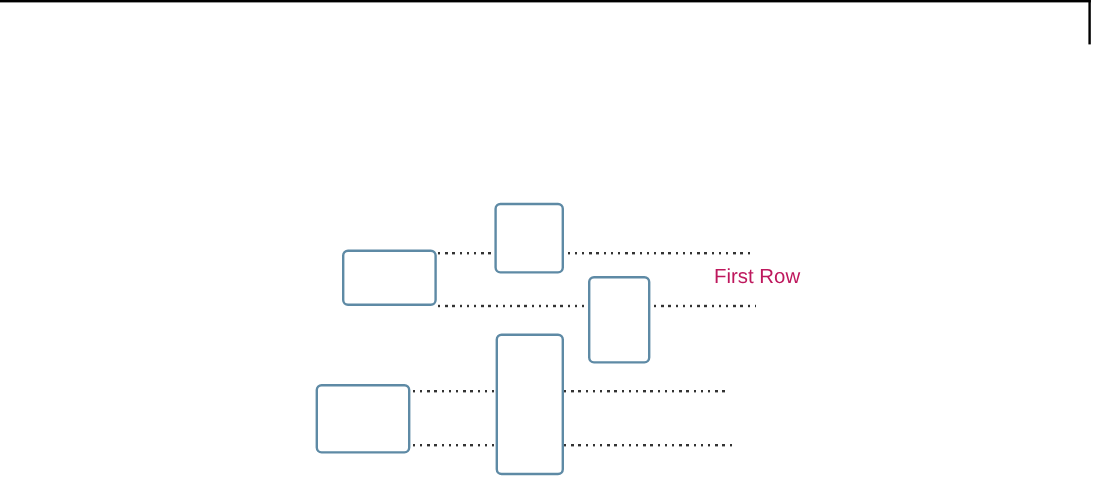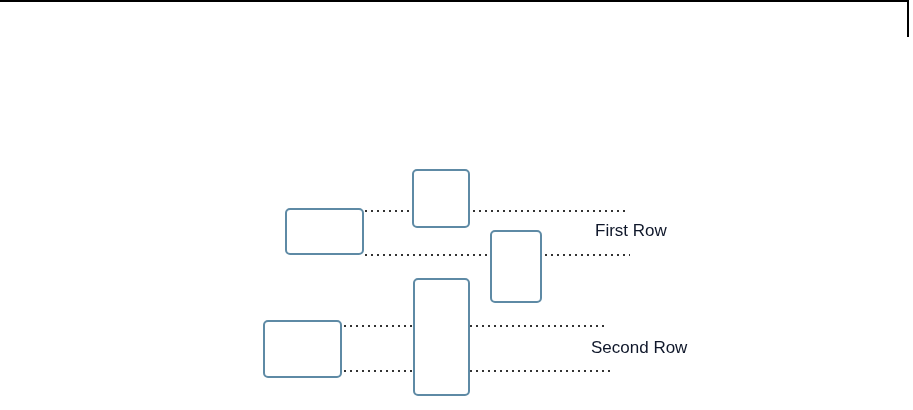--- a/index.html
+++ b/index.html
@@ -56,21 +56,21 @@
   .shape-r2 { left: 412px; top: 169px; width: 58px; height: 59px; }
   .shape-r3 { left: 490px; top: 230px; width: 52px; height: 73px; }
   .shape-r4 { left: 263px; top: 320px; width: 79px; height: 58px; }
   .shape-r5 { left: 413px; top: 278px; width: 57px; height: 118px; }
   
   .row-label {
     position: absolute;
     z-index: 3;
     font-size: 17px;
     line-height: 19px;
-    color: #0f172a;
+    color: #be185d;
     white-space: nowrap;
   }
   .row-label-1 { left: 595px; top: 221px; }
   .row-label-2 { left: 591px; top: 338px; }
 </style>
 </head>
 <body>
 
 <div class="canvas">
 
@@ -83,15 +83,14 @@
   <div class="guide guide-d"></div>
 
   <div class="shape shape-r1"></div>
   <div class="shape shape-r2"></div>
   <div class="shape shape-r3"></div>
 
   <div class="shape shape-r4"></div>
   <div class="shape shape-r5"></div>
 
   <div class="row-label row-label-1">First Row</div>
-  <div class="row-label row-label-2">Second Row</div>
 
 </div>
 
 </body></html>

